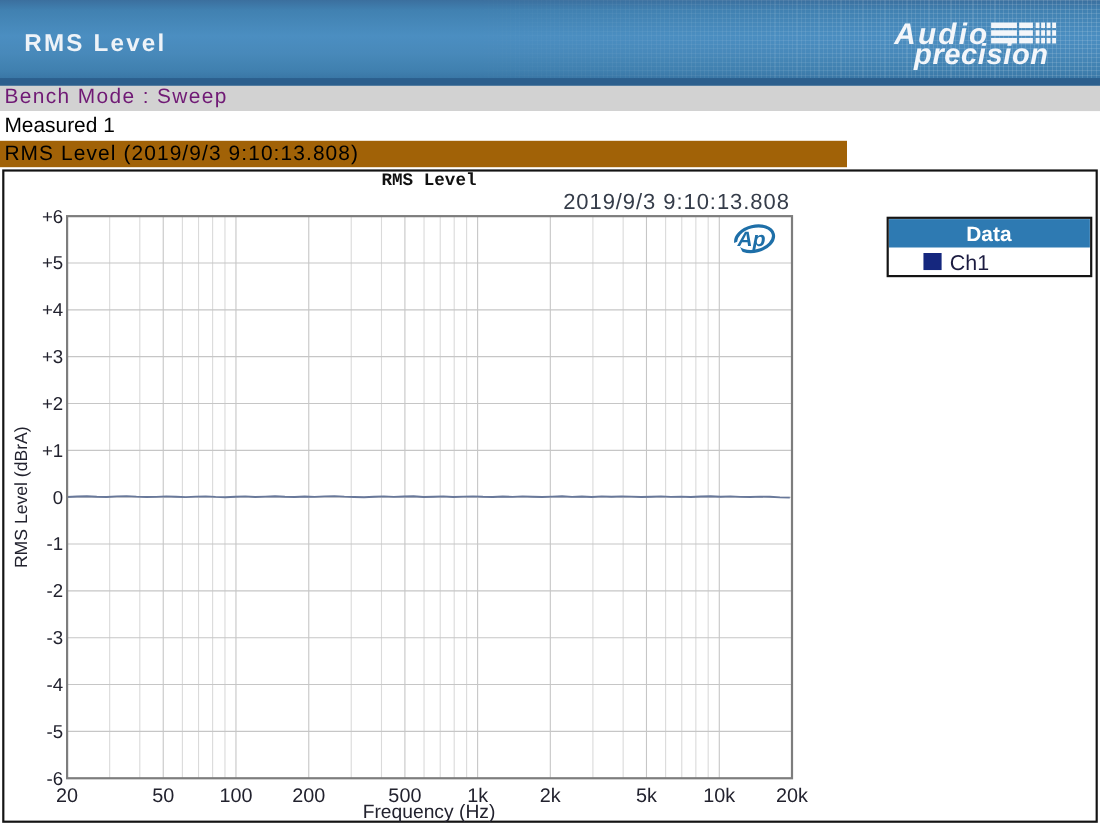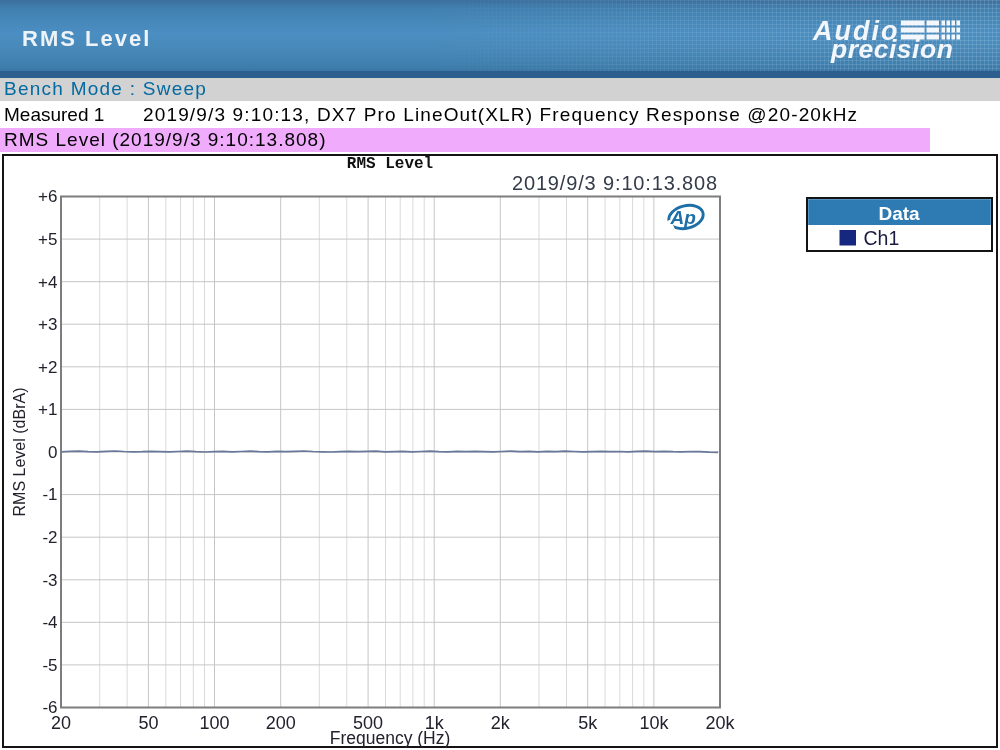--- a/index.html
+++ b/index.html
@@ -11,23 +11,23 @@
   #hband { left:0; top:71px; width:1000px; height:7px; background:#2c5f8d; }
   #hgrid { left:0; top:0; width:1000px; height:71px;
     background-image:
       repeating-linear-gradient(to right, rgba(255,255,255,.14) 0 1px, transparent 1px 4px),
       repeating-linear-gradient(to bottom, rgba(255,255,255,.14) 0 1px, transparent 1px 4px);
     -webkit-mask-image:linear-gradient(to right, transparent 0 42%, rgba(0,0,0,.4) 62%, rgba(0,0,0,.85) 90%);
     mask-image:linear-gradient(to right, transparent 0 42%, rgba(0,0,0,.4) 62%, rgba(0,0,0,.85) 90%);
   }
   #htitle { left:22px; top:26px; color:#eef3f8; font-size:22px; font-weight:bold; letter-spacing:2px; }
   #bar1 { left:0; top:78px; width:1000px; height:23px; background:#d2d2d2; }
-  #bar1 span { position:absolute; left:4px; top:0px; font-size:19px; letter-spacing:1.25px; color:#0369a1; }
+  #bar1 span { position:absolute; left:4px; top:0px; font-size:19px; letter-spacing:1.25px; color:#701a75; }
   #meas { left:0; top:101px; width:917px; height:27px; background:#fff; font-size:19px; color:#000; }
-  #bar2 { left:0; top:128px; width:930px; height:24px; background:#f0abfc; }
+  #bar2 { left:0; top:128px; width:770px; height:24px; background:#a16207; }
   #bar2 span { position:absolute; left:4px; top:1px; font-size:19px; letter-spacing:1.0px; color:#000; }
   #panel { left:2px; top:154px; width:992px; height:590px; border:2.5px solid #141414; background:#fff; }
 </style>
 </head>
 <body>
 <div class="abs" id="header">
   <div class="abs" id="hgrid"></div>
   <div class="abs" id="hband"></div>
   <div class="abs" id="htitle">RMS Level</div>
   <svg class="abs" style="left:800px;top:0" width="200" height="70" viewBox="0 0 200 70">
@@ -55,21 +55,20 @@
         <rect x="151.5" y="34.5" width="3.5" height="5"></rect>
         <rect x="156.5" y="34.5" width="3.5" height="5"></rect>
     </g>
   </svg>
 </div>
 <div class="abs" id="bar1">
     <span>Bench Mode : Sweep</span>
   </div>
 <div class="abs" id="meas">
     <span style="position:absolute;left:4px;top:3px">Measured 1</span>
-    <span style="position:absolute;left:143px;top:3px;letter-spacing:1.15px">2019/9/3 9:10:13, DX7 Pro LineOut(XLR) Frequency Response @20-20kHz</span>
   </div>
 <div class="abs" id="bar2">
     <span>RMS Level (2019/9/3 9:10:13.808)</span>
   </div>
 <div class="abs" id="panel"></div>
 <svg class="abs" style="left:0;top:0" width="1000" height="750" viewBox="0 0 1000 750">
   <text x="390" y="168" text-anchor="middle" font-family="Liberation Mono, monospace" font-size="16" font-weight="bold" fill="#111">RMS Level</text>
   <text x="718" y="190" text-anchor="end" font-family="Liberation Sans, sans-serif" font-size="20" letter-spacing="0.85" fill="#353c49">2019/9/3 9:10:13.808</text>
 <g stroke="#dadada" stroke-width="1">
 <line x1="99.7" y1="196.5" x2="99.7" y2="707.5"></line>

